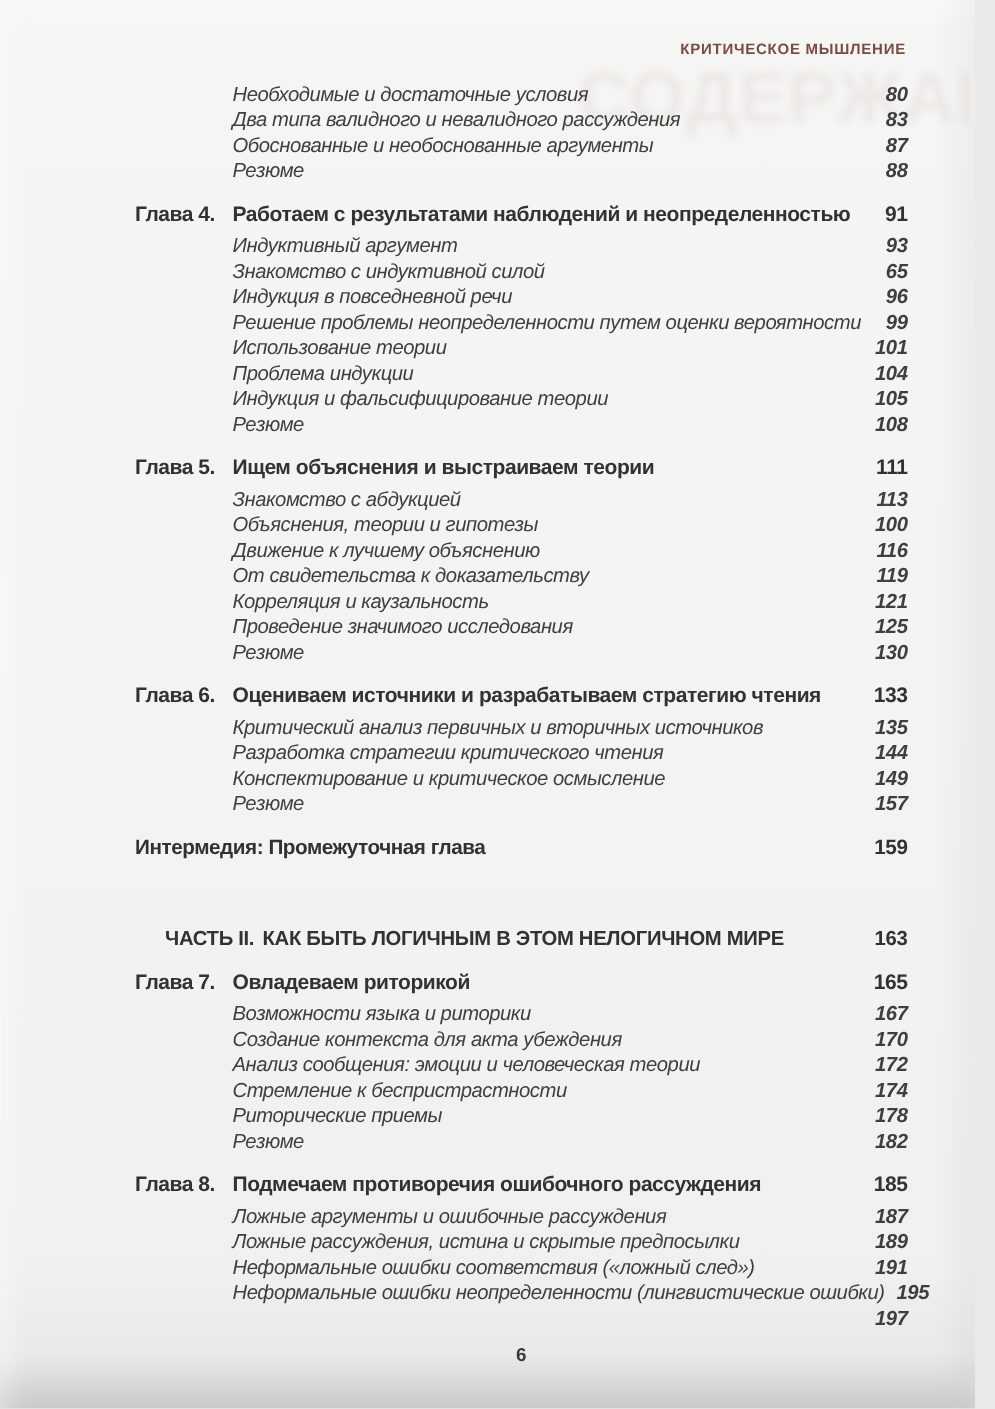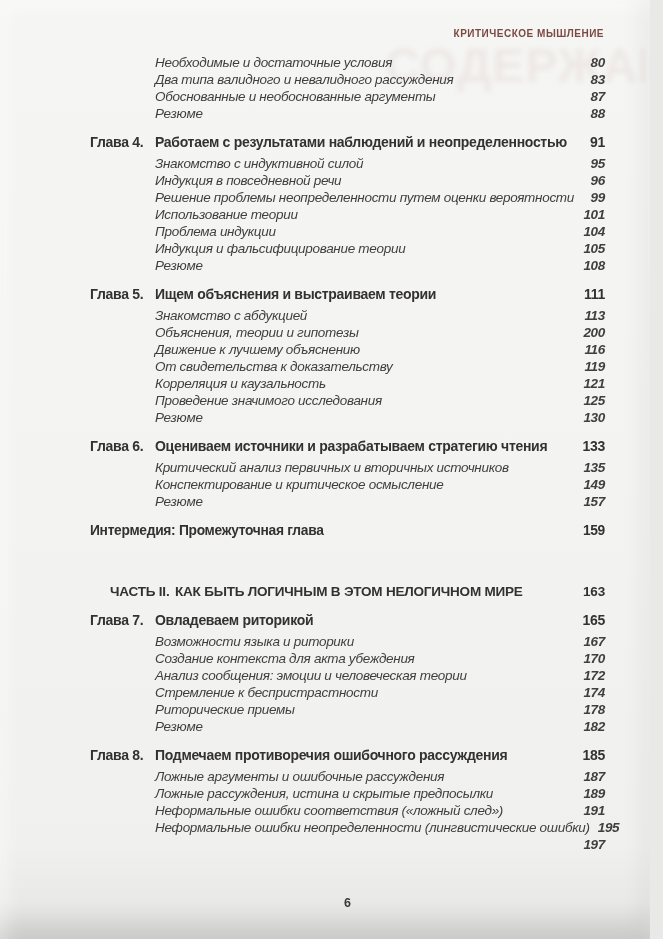--- a/index.html
+++ b/index.html
@@ -76,22 +76,26 @@
         </div>
       </div>
       <div class="block chapter">
         <div class="row head">
           <span class="label">Глава 4.</span>
           <span class="title">Работаем с результатами наблюдений и неопределенностью</span>
           <span class="pg">91</span>
         </div>
         <div class="entries">
           <div class="row sub">
+            <span class="title">Индуктивный аргумент</span>
+            <span class="pg">93</span>
+          </div>
+          <div class="row sub">
             <span class="title">Знакомство с индуктивной силой</span>
-            <span class="pg">95</span>
+            <span class="pg">65</span>
           </div>
           <div class="row sub">
             <span class="title">Индукция в повседневной речи</span>
             <span class="pg">96</span>
           </div>
           <div class="row sub">
             <span class="title">Решение проблемы неопределенности путем оценки вероятности</span>
             <span class="pg">99</span>
           </div>
           <div class="row sub">
@@ -118,21 +122,21 @@
           <span class="title">Ищем объяснения и выстраиваем теории</span>
           <span class="pg">111</span>
         </div>
         <div class="entries">
           <div class="row sub">
             <span class="title">Знакомство с абдукцией</span>
             <span class="pg">113</span>
           </div>
           <div class="row sub">
             <span class="title">Объяснения, теории и гипотезы</span>
-            <span class="pg">200</span>
+            <span class="pg">100</span>
           </div>
           <div class="row sub">
             <span class="title">Движение к лучшему объяснению</span>
             <span class="pg">116</span>
           </div>
           <div class="row sub">
             <span class="title">От свидетельства к доказательству</span>
             <span class="pg">119</span>
           </div>
           <div class="row sub">
@@ -152,20 +156,24 @@
       <div class="block chapter">
         <div class="row head">
           <span class="label">Глава 6.</span>
           <span class="title">Оцениваем источники и разрабатываем стратегию чтения</span>
           <span class="pg">133</span>
         </div>
         <div class="entries">
           <div class="row sub">
             <span class="title">Критический анализ первичных и вторичных источников</span>
             <span class="pg">135</span>
+          </div>
+          <div class="row sub">
+            <span class="title">Разработка стратегии критического чтения</span>
+            <span class="pg">144</span>
           </div>
           <div class="row sub">
             <span class="title">Конспектирование и критическое осмысление</span>
             <span class="pg">149</span>
           </div>
           <div class="row sub">
             <span class="title">Резюме</span>
             <span class="pg">157</span>
           </div>
         </div>

